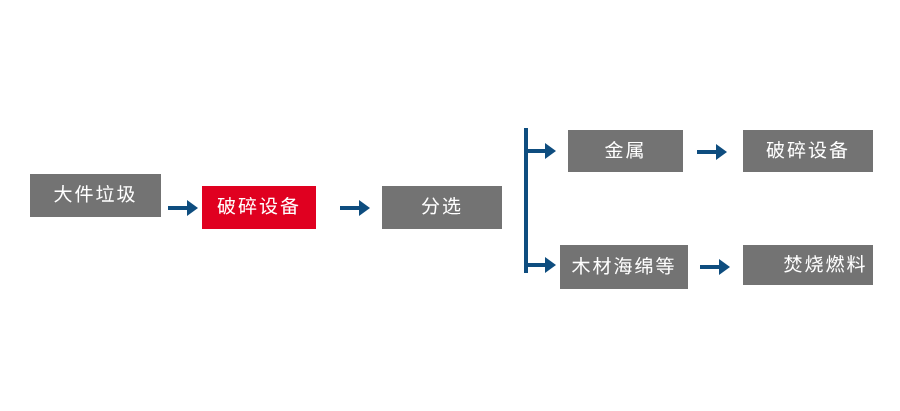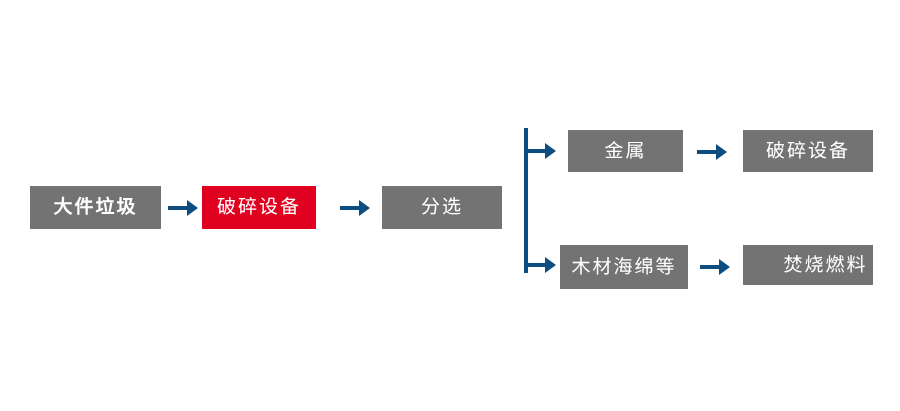--- a/index.html
+++ b/index.html
@@ -65,21 +65,21 @@
     position: absolute;
     width: 4px;
     background: #0e4d7f;
   }
 </style>
 </head>
 <body>
 
 <div id="canvas">
 
-  <div class="node blue" style="left:30px; top:186px; width:131px; height:43px;font-weight:bold;">大件垃圾</div>
+  <div class="node blue" style="left:30px; top:174px; width:131px; height:43px;">大件垃圾</div>
 
   <div class="arrow" style="left:168px; top:196px; width:30px;">
     <span class="shaft" style="width:22px;"></span>
     <span class="head" style="left:19px;"></span>
   </div>
 
   <div class="node red" style="left:202px; top:186px; width:114px; height:43px;">破碎设备</div>
 
   <div class="arrow" style="left:340px; top:196px; width:30px;">
     <span class="shaft" style="width:22px;"></span>

